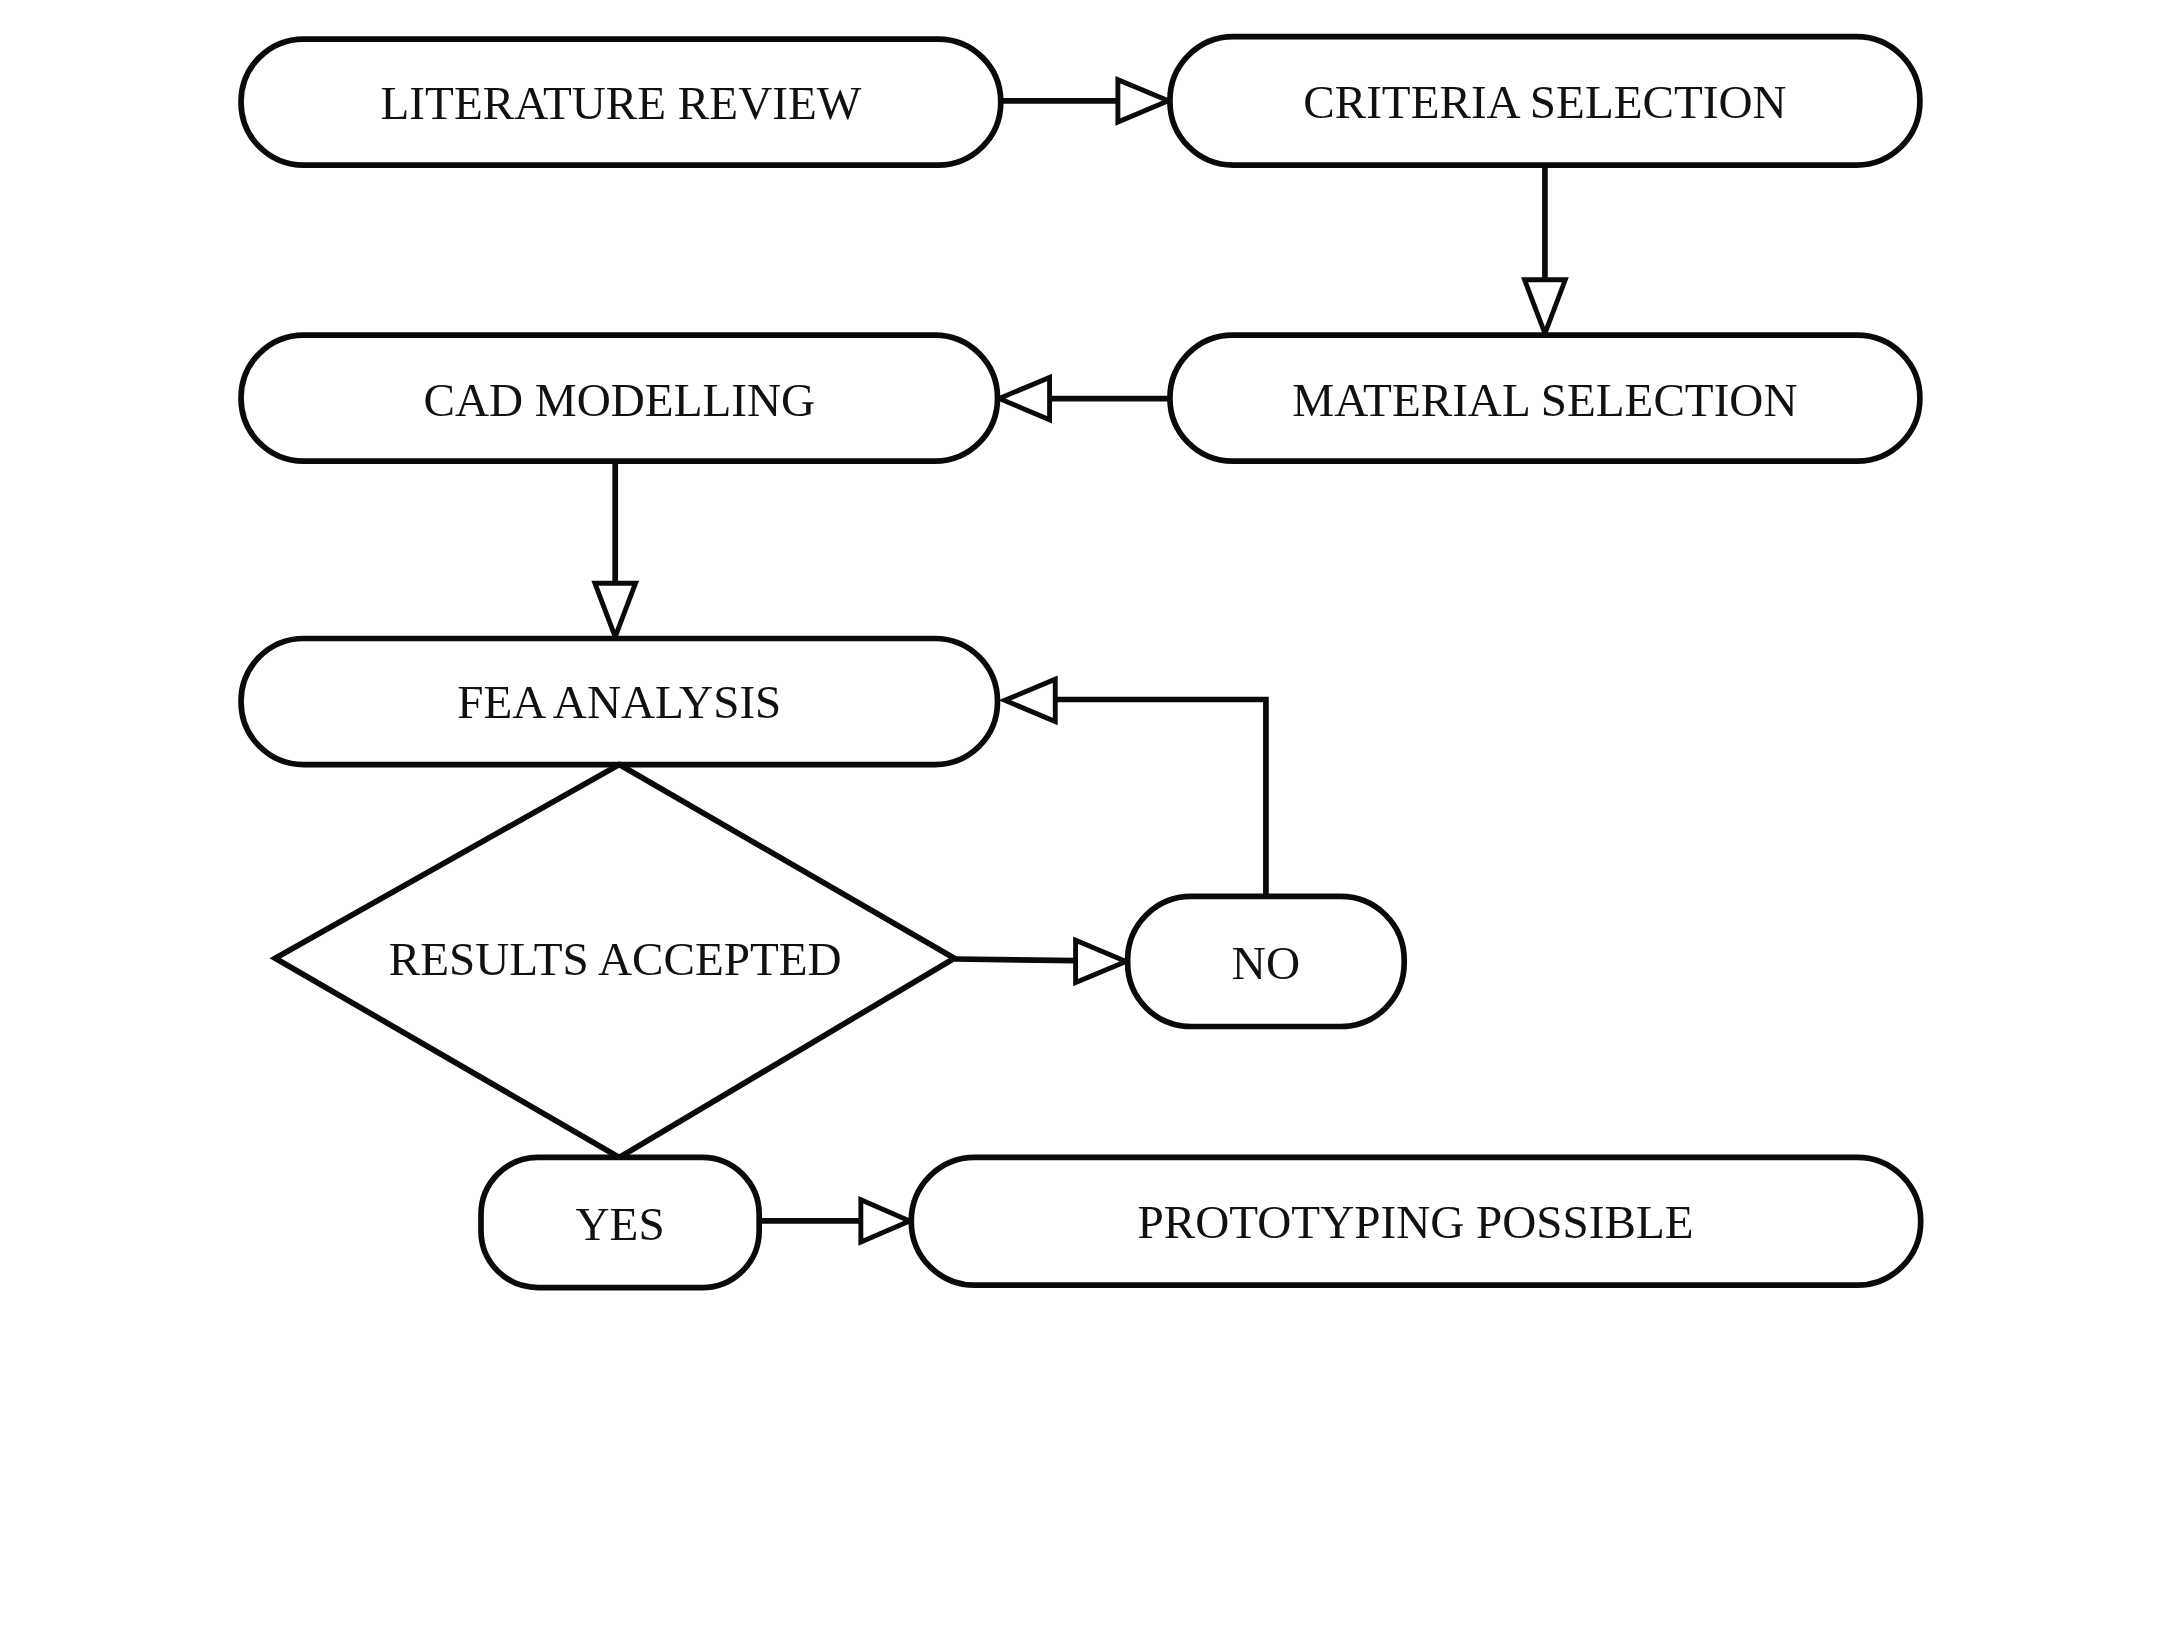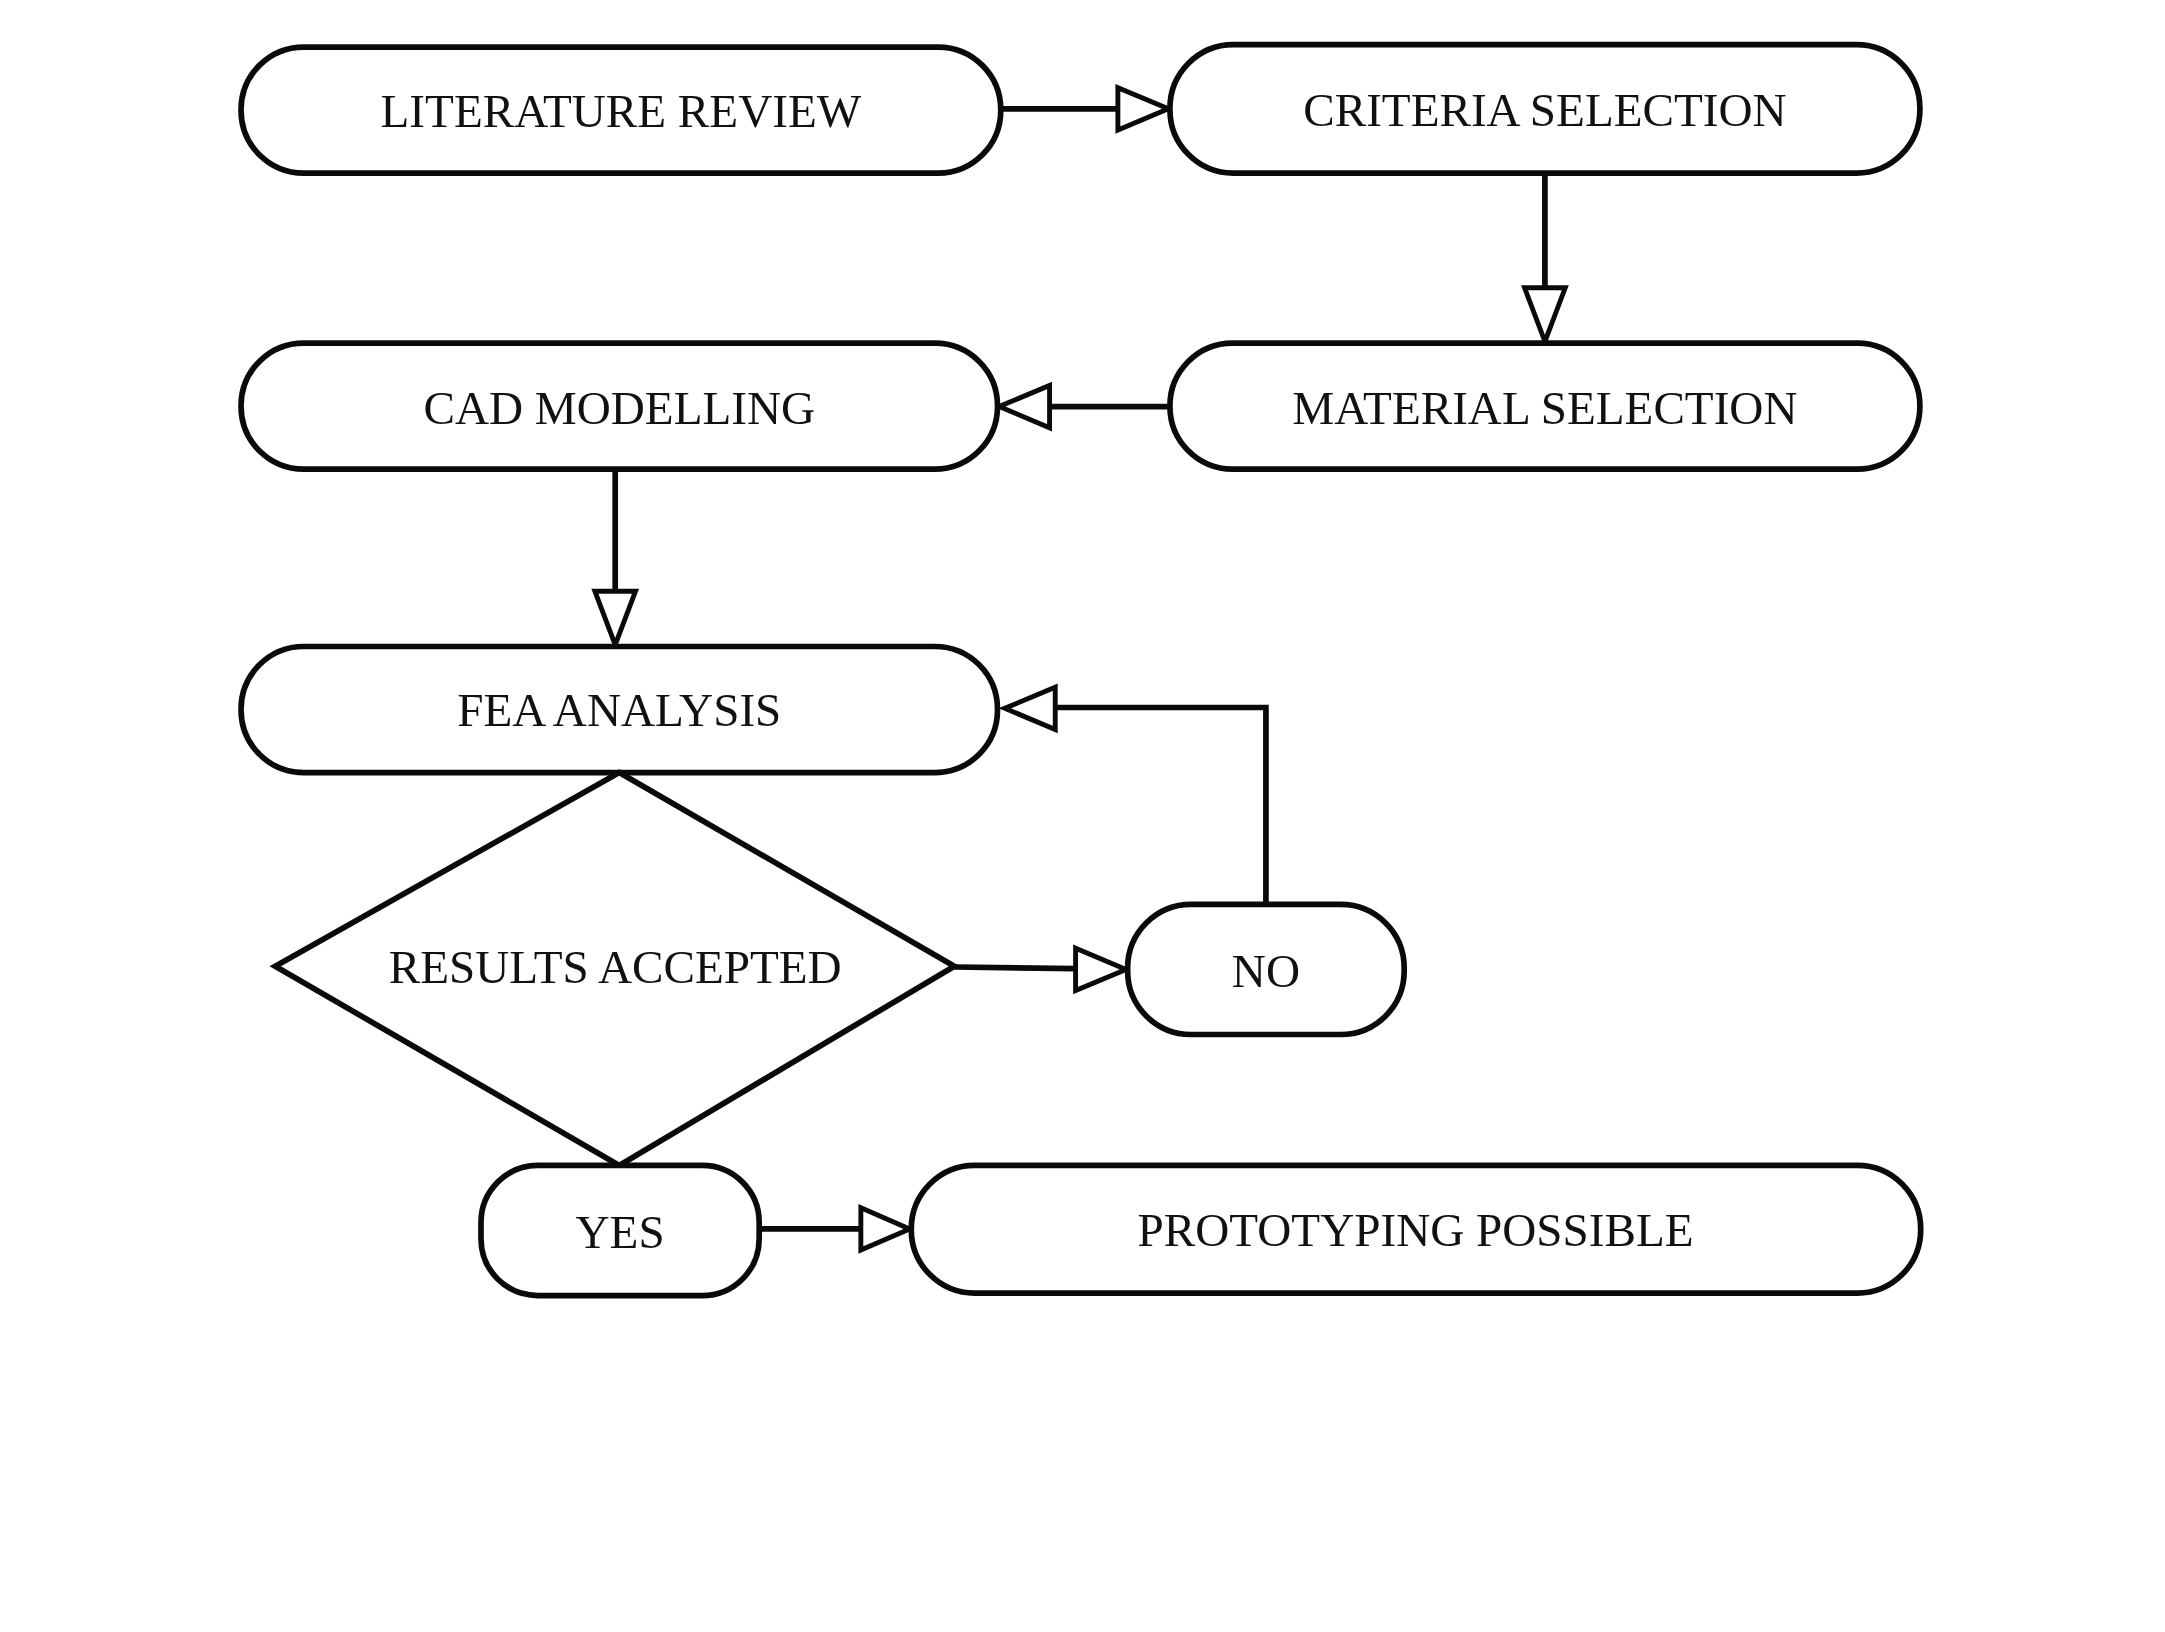--- a/index.html
+++ b/index.html
@@ -3,21 +3,21 @@
 <meta charset="utf-8">
 <style>
   html, body {
     margin: 0;
     padding: 0;
     background: #ffffff;
   }
   .canvas {
     width: 1761px;
     max-width: 100%;
-    margin: 8px auto;
+    margin: 0 auto;
     background: #ffffff;
   }
   svg {
     display: block;
     width: 100%;
     height: auto;
     background: #ffffff;
   }
   .pill {
     fill: #ffffff;

